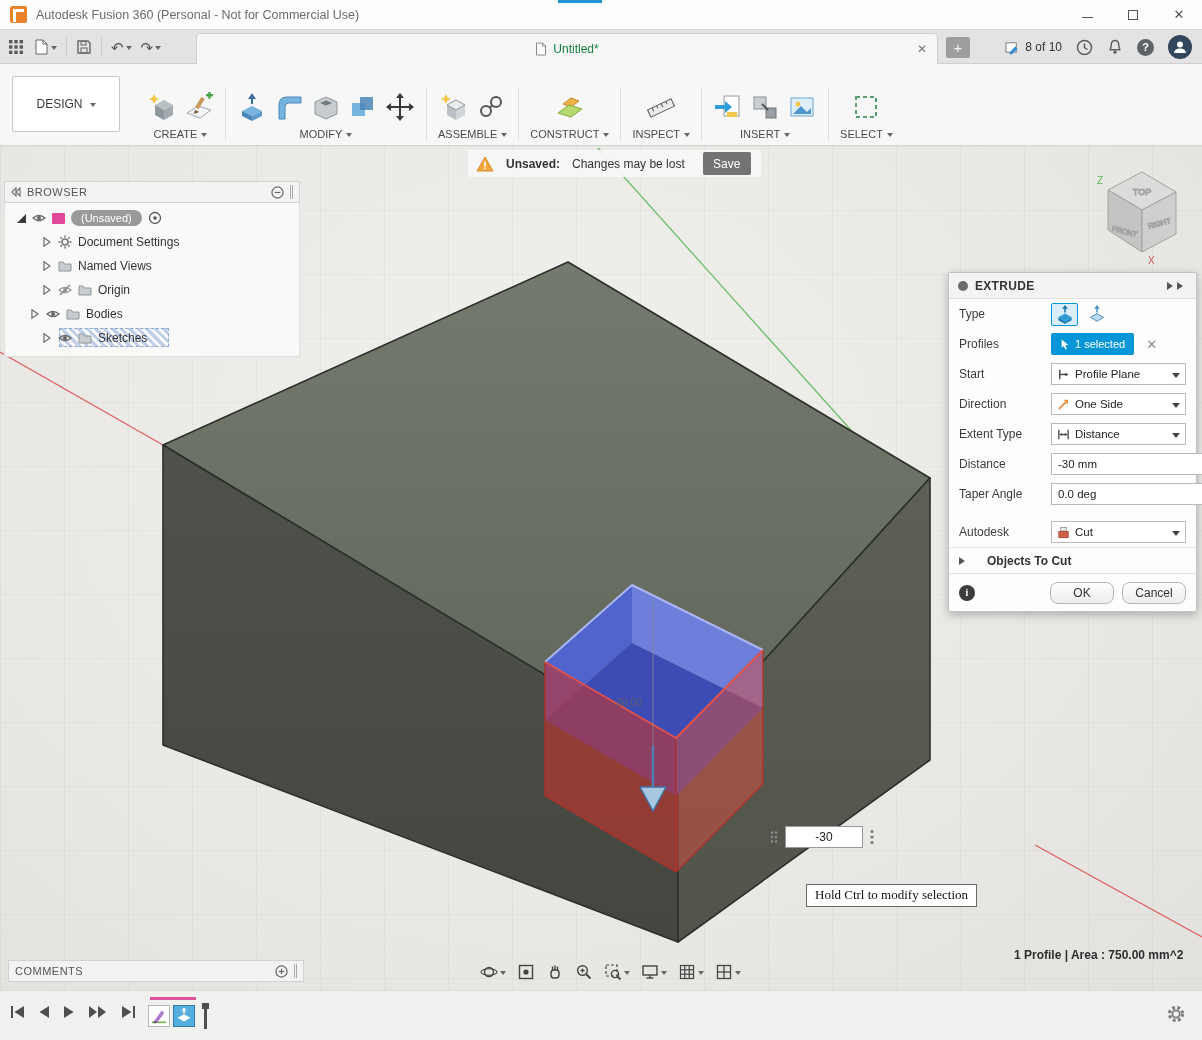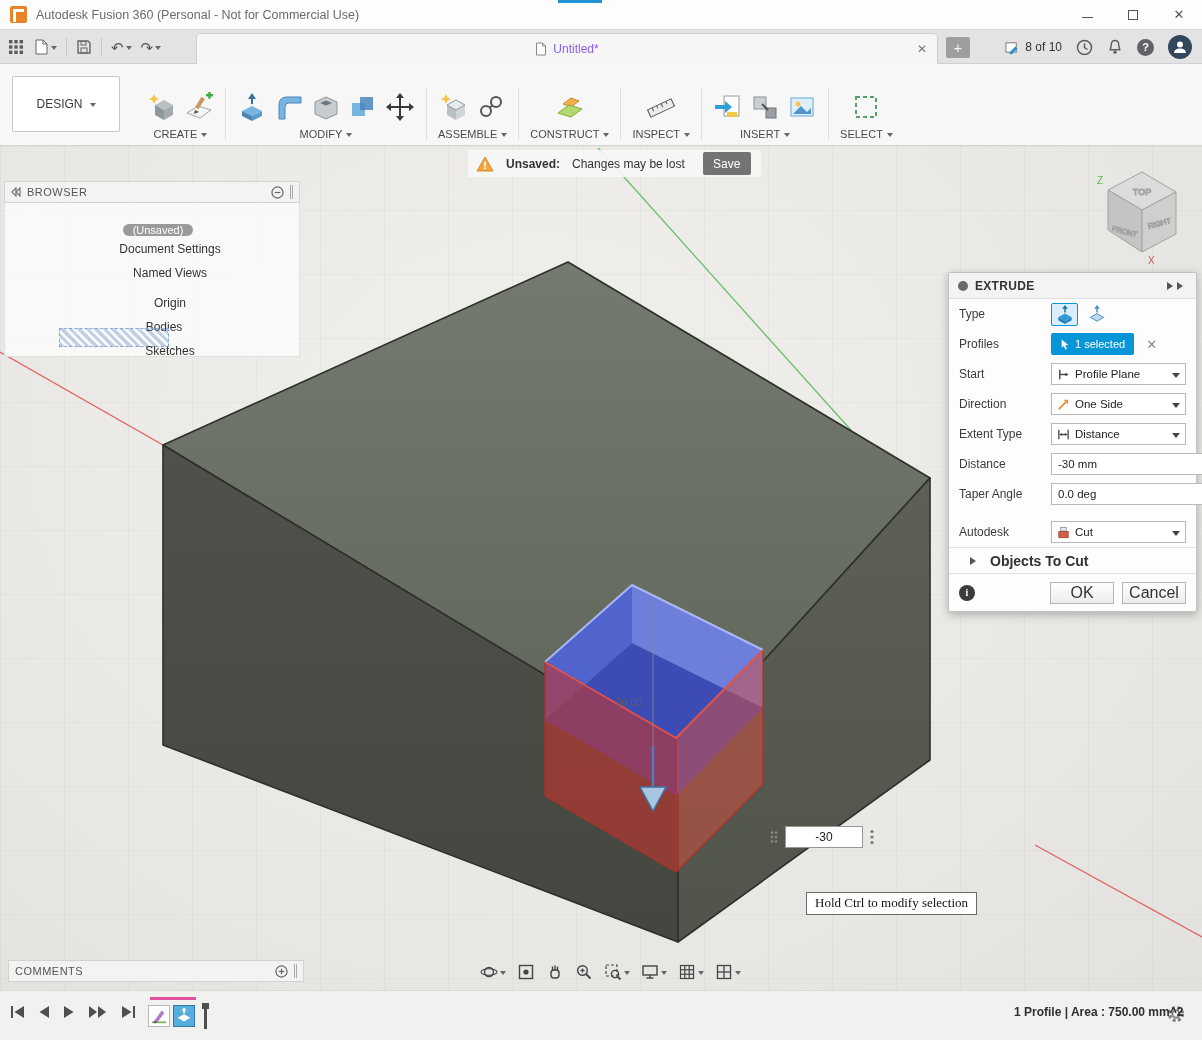--- a/index.html
+++ b/index.html
@@ -20,21 +20,21 @@
 
 
 #tabbar{position:absolute;top:30px;left:0;right:0;height:34px;background:#e3e3e3;border-bottom:1px solid #cfcfcf;}
 #tb-left{position:absolute;left:8px;top:0;height:34px;display:flex;align-items:center;gap:9px;}
 .tbicon{display:flex;align-items:center;gap:2px;color:#555;}
 .tsep{width:1px;height:18px;background:#c9c9c9;}
 .tdn{width:0;height:0;border:3px solid transparent;border-top:4px solid #666;margin-top:4px;}
 .arrow-glyph{font-size:15px;color:#555;line-height:1;}
 #doc-tab{position:absolute;left:196px;top:3px;width:742px;height:31px;background:#f6f6f6;border:1px solid #cfcfcf;border-bottom:none;border-radius:5px 5px 0 0;display:flex;align-items:center;justify-content:center;gap:6px;}
 #doc-tab .close{position:absolute;right:10px;color:#777;font-size:12px;}
-#tab-title{font-size:12px;color:#8b5cf6;}
+#tab-title{font-size:12px;color:#15803d;}
 #new-tab{position:absolute;left:946px;top:7px;width:24px;height:21px;background:#9e9e9e;color:#f2f2f2;font-size:15px;display:flex;align-items:center;justify-content:center;border-radius:2px;}
 #tb-right{position:absolute;right:10px;top:0;height:34px;display:flex;align-items:center;gap:14px;}
 #quota{display:flex;align-items:center;gap:5px;color:#333;font-size:12px;}
 .help-badge{width:17px;height:17px;border-radius:50%;background:#5f6368;color:#fff;font-size:11px;font-weight:bold;display:flex;align-items:center;justify-content:center;}
 .avatar{width:24px;height:24px;border-radius:50%;background:#33475c;display:flex;align-items:center;justify-content:center;}
 
 
 #ribbon{position:absolute;top:64px;left:0;right:0;height:82px;background:#f7f7f7;border-bottom:1px solid #d4d4d4;}
 #design-btn{position:absolute;left:12px;top:12px;width:108px;height:56px;background:#fff;border:1px solid #c6c6c6;border-radius:2px;display:flex;align-items:center;justify-content:center;gap:7px;font-size:12px;color:#3a3a3a;}
 #ribbon-tabs{position:absolute;left:142px;top:2px;height:22px;display:flex;gap:27px;align-items:center;}
@@ -54,21 +54,21 @@
   repeating-linear-gradient(to bottom, rgba(100,100,95,.055) 0 1px, transparent 1px 64px),
   radial-gradient(ellipse at 45% 35%, #f1f0ed 0%, #e9e8e5 60%, #e2e1de 100%);}
 
 
 #browser{position:absolute;left:4px;top:152px;width:296px;z-index:5;margin-top:29px;}
 .panel-head{height:22px;background:rgba(243,243,243,.95);border:1px solid #d2d2d2;display:flex;align-items:center;padding:0 6px;gap:6px;}
 .panel-title{font-size:11px;color:#555;letter-spacing:.5px;}
 .panel-head .right{margin-left:auto;display:flex;align-items:center;gap:6px;color:#666;}
 .grip{width:3px;height:14px;border-left:1px solid #aaa;border-right:1px solid #aaa;}
 #browser-tree{background:rgba(253,253,253,.8);border:1px solid #e0e0e0;border-top:none;padding:3px 0 6px;}
-.trow{height:24px;display:flex;align-items:center;gap:6px;position:relative;flex-direction:column;}
+.trow{height:24px;display:flex;align-items:center;gap:6px;position:relative;}
 .trow .lbl{font-size:12px;color:#333;}
 .pill{background:#9a9a9a;color:#fff;font-size:11px;border-radius:8px;height:16px;display:flex;align-items:center;padding:0 10px;}
 .pink-tag{width:13px;height:11px;background:#e0489a;border-radius:1px;}
 .hatch{position:absolute;left:54px;top:2px;width:110px;height:19px;background:repeating-linear-gradient(45deg, rgba(80,120,200,.33) 0 3px, rgba(255,255,255,0) 3px 6px);border:1px dashed #86a8d0;}
 .z1{position:relative;z-index:1;}
 
 
 #warnbar{position:absolute;left:468px;top:150px;height:27px;z-index:5;display:flex;align-items:center;gap:12px;background:rgba(246,246,246,.92);padding:0 10px 0 8px;}
 #warn-label{font-weight:bold;color:#333;}
 #warn-msg{color:#333;}
@@ -83,34 +83,34 @@
 .tri-r{width:0;height:0;border:4px solid transparent;border-left:6px solid #555;}
 .drow{display:flex;align-items:center;height:30px;padding:0 10px;}
 .dlabel{width:92px;font-size:12px;color:#3c3c3c;flex:none;}
 .dselect{flex:1;height:22px;border:1px solid #b9b9b9;background:#fff;display:flex;align-items:center;gap:5px;padding:0 5px;font-size:11.5px;color:#222;}
 .selcaret{margin-left:auto;width:0;height:0;border:4px solid transparent;border-top:5px solid #444;transform:translateY(3px);}
 .dinput{flex:1;height:22px;border:1px solid #b9b9b9;background:#fff;font-size:11.5px;color:#222;padding:0 6px;outline:none;}
 .type-btn{width:27px;height:23px;display:flex;align-items:center;justify-content:center;border:1px solid transparent;border-radius:2px;margin-right:5px;}
 .type-btn.sel{border-color:#0696d7;background:#d9eefa;}
 .chip{height:22px;background:#0696d7;border-radius:2px;color:#fff;display:flex;align-items:center;gap:5px;padding:0 9px;font-size:11px;}
 .chip-x{color:#888;font-size:13px;margin-left:12px;}
-.dsection{display:flex;align-items:center;gap:10px;height:26px;padding:0 21px;border-top:1px solid #e3e3e3;font-weight:bold;font-size:14px;color:#333;}
+.dsection{display:flex;align-items:center;gap:18px;height:26px;padding:0 10px;border-top:1px solid #e3e3e3;font-weight:bold;font-size:12px;color:#333;}
 .dfooter{display:flex;align-items:center;gap:8px;padding:0 10px;height:38px;border-top:1px solid #e0e0e0;}
 .info-dot{width:16px;height:16px;border-radius:50%;background:#3c3c3c;color:#fff;font-size:10px;font-weight:bold;display:flex;align-items:center;justify-content:center;font-family:"Liberation Serif",serif;}
-.btn{width:64px;height:22px;border:1px solid #b5b5b5;background:linear-gradient(#fefefe,#ececec);border-radius:0;font-size:16px;color:#333;display:flex;align-items:center;justify-content:center;text-align:right;}
+.btn{width:64px;height:22px;border:1px solid #b5b5b5;background:linear-gradient(#fefefe,#ececec);border-radius:8px;font-size:12px;color:#333;display:flex;align-items:center;justify-content:center;text-align:right;}
 
 
 #float-input{position:absolute;left:770px;top:826px;display:flex;align-items:center;gap:7px;z-index:6;}
 #float-input input{width:78px;height:22px;border:1px solid #979797;background:#fff;font-size:12px;text-align:center;outline:none;color:#222;}
-#tooltip{position:absolute;left:806px;top:884px;z-index:6;background:#fff;border:1px solid #6a6a6a;padding:2px 8px 3px;font-family:"Liberation Serif",serif;font-size:13px;color:#111;margin-top:8px;}
+#tooltip{position:absolute;left:806px;top:884px;z-index:6;background:#fff;border:1px solid #6a6a6a;padding:2px 8px 3px;font-family:"Liberation Serif",serif;font-size:13px;color:#111;}
 
 
 #comments{position:absolute;left:8px;top:960px;width:296px;z-index:5;}
 #navbar{position:absolute;left:480px;top:958px;height:28px;display:flex;align-items:center;gap:11px;z-index:5;color:#444;}
-#status{position:absolute;left:1014px;top:1005px;font-size:12px;font-weight:bold;color:#2e2e2e;z-index:5;}
+#status{position:absolute;left:1014px;top:948px;font-size:12px;font-weight:bold;color:#2e2e2e;z-index:5;}
 
 
 #timeline{position:absolute;left:0;top:990px;width:1202px;height:50px;background:#f1f1f0;border-top:1px solid #d8d8d8;}
 #playback{position:absolute;left:10px;top:14px;display:flex;align-items:center;gap:13px;}
 #tl-items{position:absolute;left:148px;top:6px;}
 #tl-marker{width:46px;height:3px;background:#e052a0;margin:0 0 3px 2px;}
 #tl-row{display:flex;align-items:center;gap:3px;}
 .tl-tile{width:22px;height:22px;border:1px solid #b8b8b8;background:#fff;display:flex;align-items:center;justify-content:center;}
 .tl-tile.sel{background:#55aede;border-color:#2a7fb0;}
 #playhead{width:3px;height:26px;background:#4f4f4f;margin-left:6px;position:relative;}

